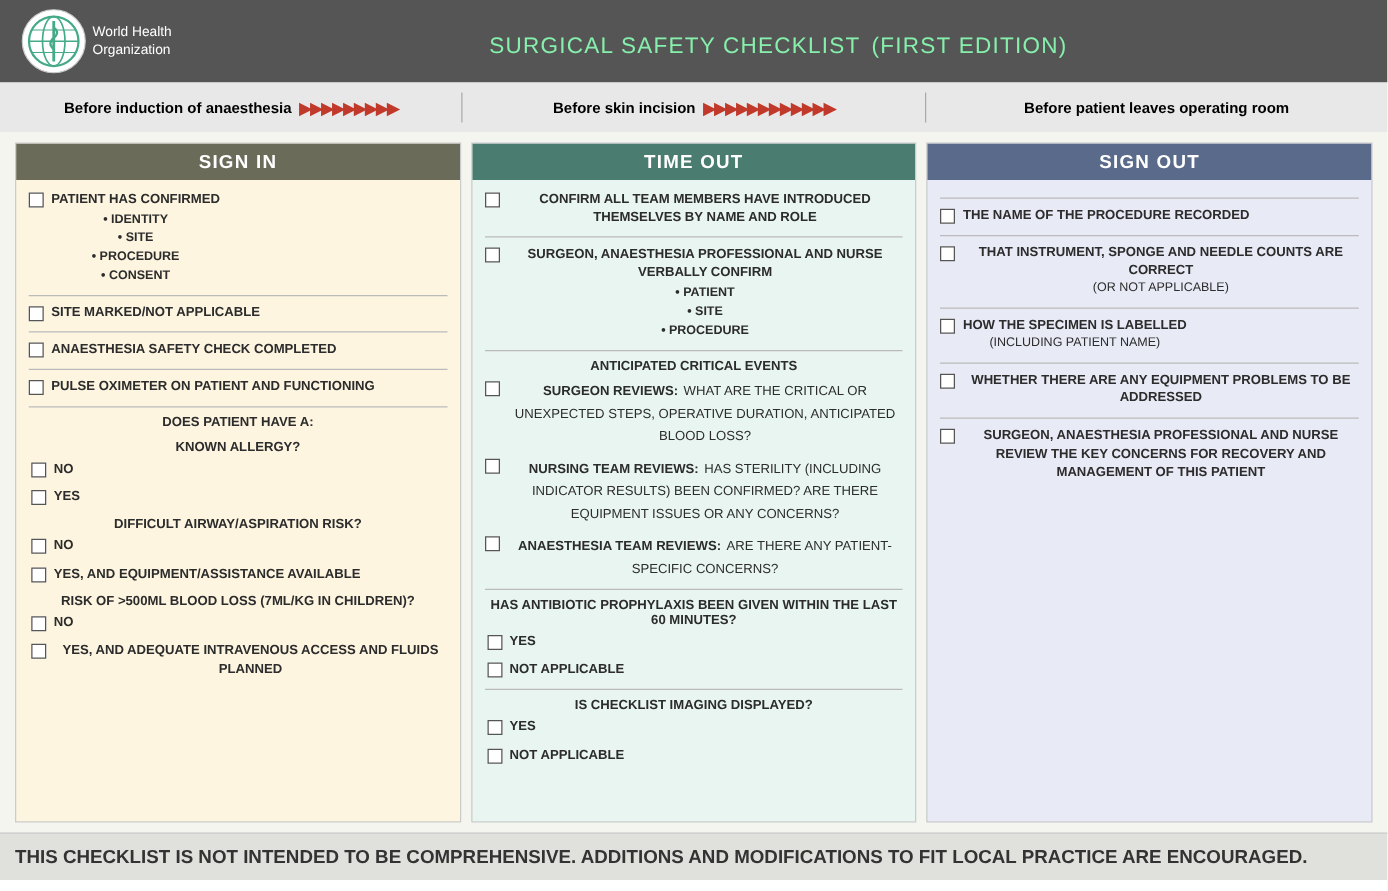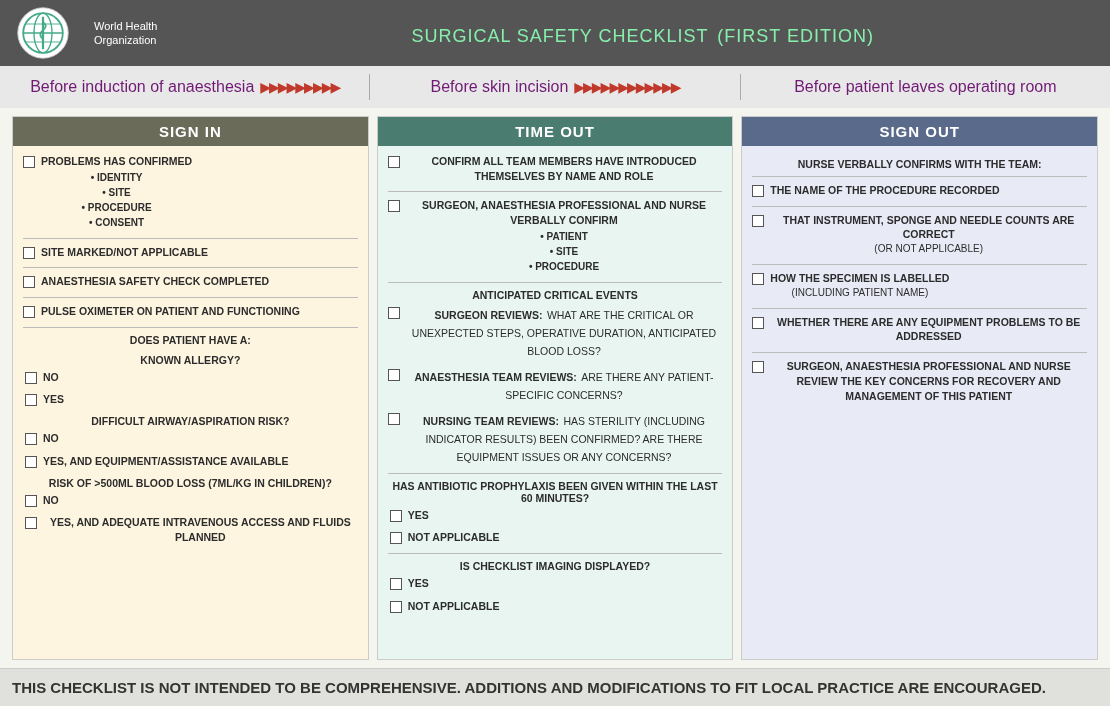--- a/index.html
+++ b/index.html
@@ -9,21 +9,21 @@
       width: 1110px;
       min-height: 713px;
     }
 
     
     .header {
       background: #555;
       display: flex;
       align-items: center;
       padding: 6px 16px;
-      gap: 24px;
+      gap: 4px;
     }
     .who-logo {
       width: 54px;
       height: 54px;
       flex-shrink: 0;
     }
     .header-org {
       display: flex;
       flex-direction: column;
       margin-right: 10px;
@@ -56,23 +56,23 @@
     }
     .phase-cell {
       flex: 1;
       display: flex;
       align-items: center;
       justify-content: center;
       gap: 6px;
       padding: 4px 10px;
     }
     .phase-label {
-      color: #701a75;
-      font-size: 16px;
-      font-weight: normal;
+      color: #000000;
+      font-size: 12px;
+      font-weight: bold;
     }
     .phase-arrows {
       color: #c0392b;
       font-size: 14px;
       letter-spacing: -2px;
     }
     .phase-divider {
       width: 1px;
       background: #aaa;
     }
@@ -235,21 +235,21 @@
 
 <div class="main-content">
 
   <div class="column col-signin">
     <div class="col-header">SIGN IN</div>
     <div class="col-body">
 
       <div class="check-item">
         <div class="check-box"></div>
         <div>
-          <div class="check-label">PROBLEMS HAS CONFIRMED</div>
+          <div class="check-label">PATIENT HAS CONFIRMED</div>
           <div class="check-sub">
             <div class="check-sub-item">IDENTITY</div>
             <div class="check-sub-item">SITE</div>
             <div class="check-sub-item">PROCEDURE</div>
             <div class="check-sub-item">CONSENT</div>
           </div>
         </div>
       </div>
       <hr class="divider">
 
@@ -341,30 +341,30 @@
         <div class="check-box"></div>
         <div>
           <span class="check-label">SURGEON REVIEWS:</span>
           <span class="check-label" style="font-weight:normal">WHAT ARE THE CRITICAL OR UNEXPECTED STEPS, OPERATIVE DURATION, ANTICIPATED BLOOD LOSS?</span>
         </div>
       </div>
 
       <div class="check-item">
         <div class="check-box"></div>
         <div>
+          <span class="check-label">NURSING TEAM REVIEWS:</span>
+          <span class="check-label" style="font-weight:normal">HAS STERILITY (INCLUDING INDICATOR RESULTS) BEEN CONFIRMED? ARE THERE EQUIPMENT ISSUES OR ANY CONCERNS?</span>
+        </div>
+      </div>
+
+      <div class="check-item">
+        <div class="check-box"></div>
+        <div>
           <span class="check-label">ANAESTHESIA TEAM REVIEWS:</span>
           <span class="check-label" style="font-weight:normal">ARE THERE ANY PATIENT-SPECIFIC CONCERNS?</span>
-        </div>
-      </div>
-
-      <div class="check-item">
-        <div class="check-box"></div>
-        <div>
-          <span class="check-label">NURSING TEAM REVIEWS:</span>
-          <span class="check-label" style="font-weight:normal">HAS STERILITY (INCLUDING INDICATOR RESULTS) BEEN CONFIRMED? ARE THERE EQUIPMENT ISSUES OR ANY CONCERNS?</span>
         </div>
       </div>
       <hr class="divider">
 
       <div class="no-checkbox-label">HAS ANTIBIOTIC PROPHYLAXIS BEEN GIVEN WITHIN THE LAST 60 MINUTES?</div>
       <div class="sub-check-group">
         <div class="check-item">
           <div class="check-box"></div>
           <div class="check-label">YES</div>
         </div>
@@ -387,21 +387,20 @@
         </div>
       </div>
 
     </div>
   </div>
 
   <div class="column col-signout">
     <div class="col-header">SIGN OUT</div>
     <div class="col-body">
 
-      <div class="no-checkbox-label">NURSE VERBALLY CONFIRMS WITH THE TEAM:</div>
       <hr class="divider">
 
       <div class="check-item">
         <div class="check-box"></div>
         <div class="check-label">THE NAME OF THE PROCEDURE RECORDED</div>
       </div>
       <hr class="divider">
 
       <div class="check-item">
         <div class="check-box"></div>

